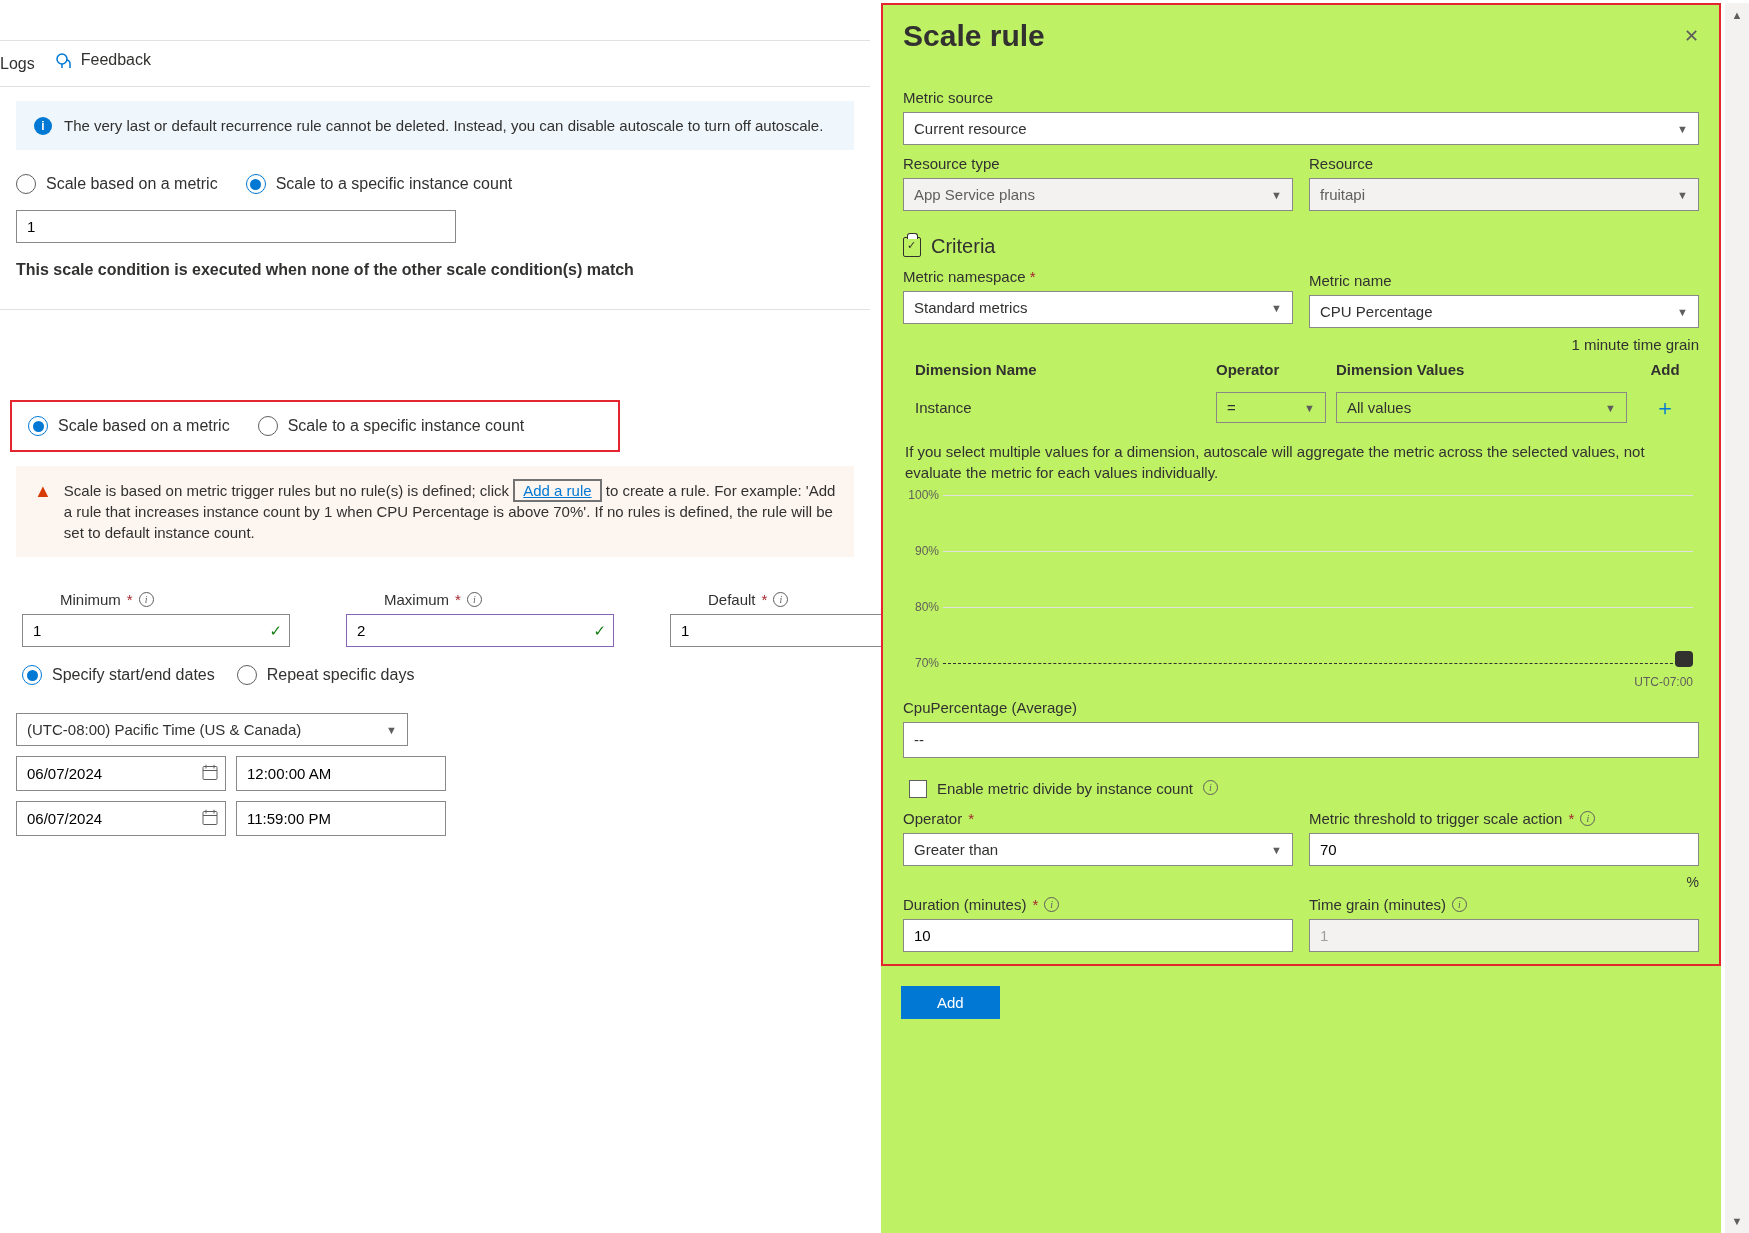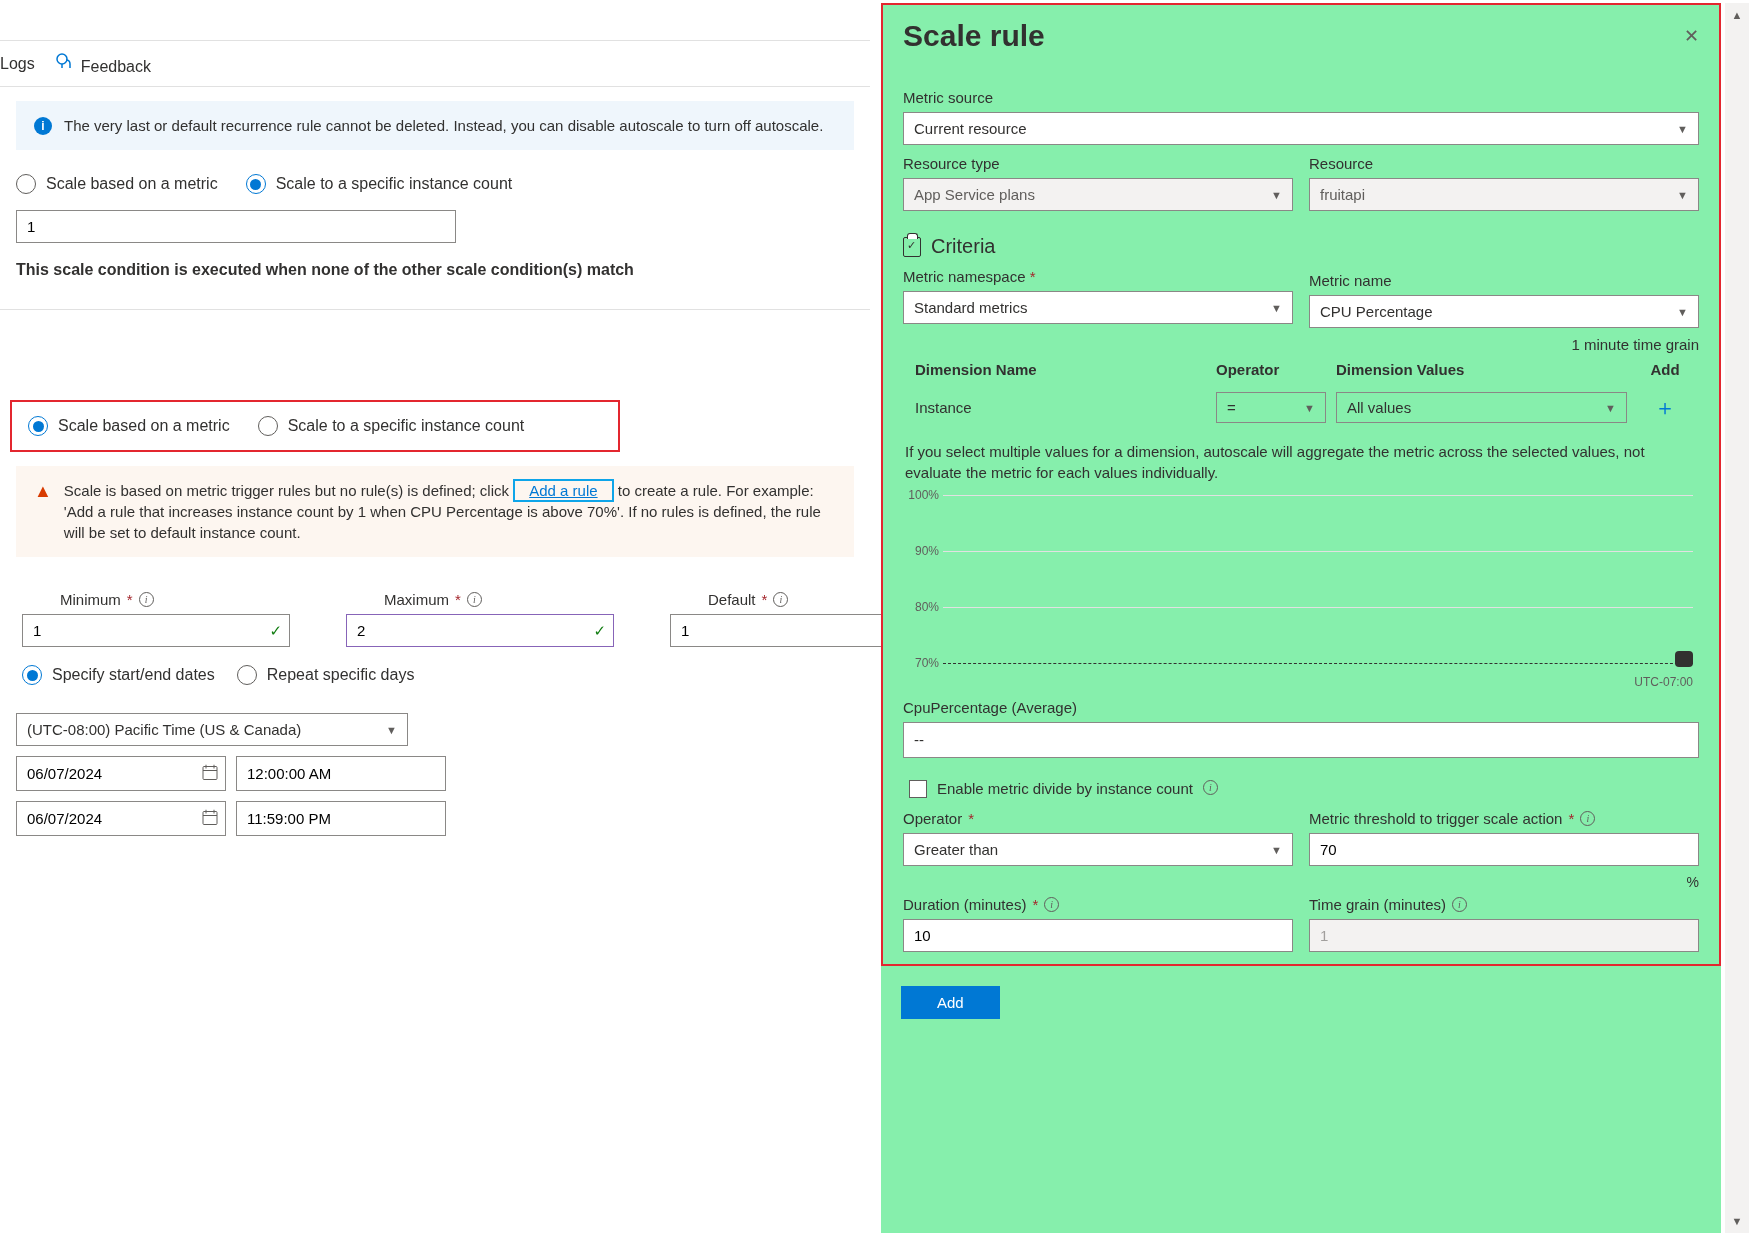--- a/index.html
+++ b/index.html
@@ -4,21 +4,21 @@
 <style>
   * { box-sizing: border-box; font-family: "Segoe UI", "Helvetica Neue", Arial, sans-serif; }
   body { margin: 0; padding: 0; background: #fff; color: #323130; font-size: 14px; width: 1749px; height: 1233px; overflow: hidden; position: relative; }
   
   
   .left-pane { width: 870px; float: left; padding: 0; position: relative; }
   .breadcrumb { padding: 20px 0 10px 0; color: #0078d4; font-size: 17px; display: flex; align-items: center; }
   .breadcrumb-chevron { color: #605e5c; margin-left: 8px; font-size: 13px; }
   
   .toolbar { padding: 10px 0; display: flex; gap: 20px; align-items: center; border-top: 1px solid #e1e1e1; margin-top: 40px; }
-  .toolbar-item { display: flex; align-items: flex-end; gap: 6px; color: #323130; cursor: pointer; font-size: 16px; }
+  .toolbar-item { display: flex; align-items: flex-start; gap: 6px; color: #323130; cursor: pointer; font-size: 16px; }
   .feedback-icon { color: #0078d4; font-size: 18px; }
   
   .info-box { background: #eff6fc; padding: 14px 18px; margin: 14px 16px 14px 16px; display: flex; gap: 12px; align-items: flex-start; }
   .info-icon { width: 18px; height: 18px; border-radius: 50%; background: #0078d4; color: #fff; font-size: 12px; display: flex; align-items: center; justify-content: center; flex-shrink: 0; font-weight: bold; margin-top: 2px; }
   .info-text { color: #323130; line-height: 1.4; font-size: 15px; }
   
   .radio-row { padding: 10px 16px; display: flex; gap: 28px; align-items: center; }
   .radio-row.boxed { border: 2.5px solid #e3262f; padding: 14px 16px; margin: 0 0 14px 10px; width: 610px; }
   .radio-opt { display: flex; align-items: center; gap: 10px; font-size: 16px; cursor: pointer; }
   .radio { width: 20px; height: 20px; border: 1px solid #605e5c; border-radius: 50%; display: flex; align-items: center; justify-content: center; background:#fff; }
@@ -28,21 +28,21 @@
   .text-input { border: 1px solid #8a8886; padding: 7px 10px; font-size: 15px; background: #fff; }
   .instance-count-input { width: 440px; margin: 6px 16px 14px 16px; }
   
   .exec-note { font-weight: 600; padding: 4px 16px 30px 16px; font-size: 16px; }
   .divider { border: none; border-top: 1px solid #e1e1e1; margin: 0; }
   
   .warn-box { background: #fdf6f0; padding: 14px 18px; margin: 12px 16px; display: flex; gap: 12px; align-items: flex-start; }
   .warn-icon { color: #d83b01; font-size: 18px; flex-shrink: 0; margin-top: 1px; }
   .warn-text { line-height: 1.4; font-size: 15px; }
   .link { color: #0078d4; text-decoration: underline; cursor: pointer; }
-  .link.boxed { border: 2px solid #0ea5e9; padding: 1px 14px; }
+  .link.boxed { border: 2px solid #737373; padding: 1px 8px; }
   
   .limits-row { display: flex; gap: 56px; padding: 22px 16px 6px 22px; }
   .limit-block { display: flex; flex-direction: column; gap: 6px; }
   .limit-label { display: flex; align-items: center; gap: 6px; font-size: 15px; margin-left: 38px; }
   .req { color: #a4262c; }
   .info-o { width: 15px; height: 15px; border: 1px solid #605e5c; border-radius: 50%; display: inline-flex; align-items: center; justify-content: center; font-size: 10px; color: #605e5c; font-style: italic; font-family: Georgia, serif; }
   .limit-input-wrap { position: relative; }
   .limit-input { width: 268px; border: 1px solid #8a8886; padding: 7px 30px 7px 10px; font-size: 15px; }
   .limit-input.purple { border-color: #8764b8; }
   .check-icon { position: absolute; right: 8px; top: 50%; transform: translateY(-50%); color: #107c10; font-size: 15px; }
@@ -53,21 +53,21 @@
   .select-box { border: 1px solid #8a8886; padding: 7px 30px 7px 10px; font-size: 15px; background: #fff; position: relative; cursor: pointer; }
   .select-chevron { position: absolute; right: 10px; top: 50%; transform: translateY(-50%); font-size: 11px; color: #605e5c; pointer-events: none;}
   
   .date-row { display: flex; gap: 10px; margin: 10px 16px; }
   .date-input-wrap { position: relative; }
   .date-input { width: 210px; border: 1px solid #8a8886; padding: 8px 34px 8px 10px; font-size: 15px; }
   .cal-icon { position: absolute; right: 8px; top: 50%; transform: translateY(-50%); color: #605e5c; font-size: 14px; }
   .time-input { width: 210px; border: 1px solid #8a8886; padding: 8px 10px; font-size: 15px; }
   
   
-  .right-panel { position: absolute; right: 28px; top: 3px; bottom: 0; width: 840px; background: #86efac; }
+  .right-panel { position: absolute; right: 28px; top: 3px; bottom: 0; width: 840px; background: #bef264; }
   .panel-outline { border: 2.5px solid #e3262f; padding: 0; }
   .panel-header { display: flex; justify-content: space-between; align-items: center; padding: 14px 16px 0 20px; }
   .panel-title { font-size: 30px; font-weight: 600; }
   .close-x { font-size: 18px; color: #605e5c; cursor: pointer; padding: 4px; }
   
   .panel-body { padding: 36px 20px 12px 20px; }
   
   .field-row { display: flex; gap: 16px; }
   .field-col { flex: 1; display: flex; flex-direction: column; gap: 6px; }
   .field-label { font-size: 15px; color: #323130; margin-top:10px; }

